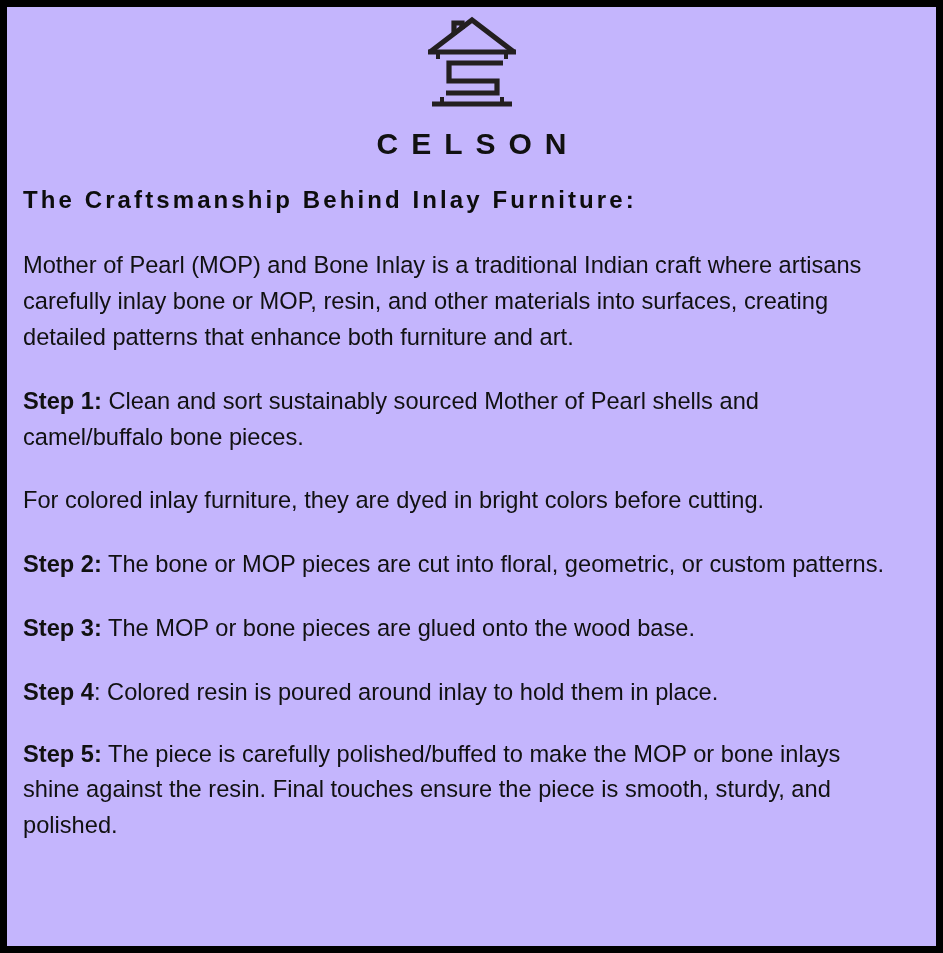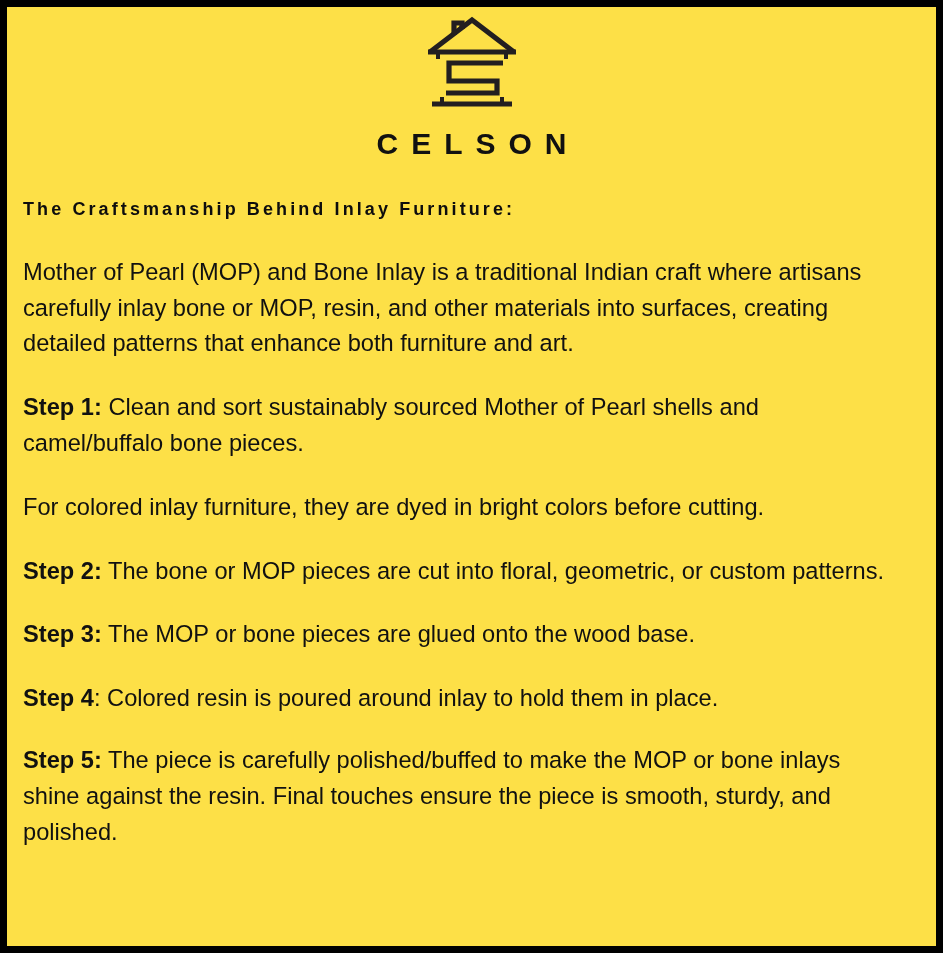--- a/index.html
+++ b/index.html
@@ -13,21 +13,21 @@
     font-family: "Liberation Sans", sans-serif;
     color: #000000;
     overflow: hidden;
   }
 
   .poster {
     position: relative;
     box-sizing: border-box;
     width: 943px;
     height: 953px;
-    background: #fde047;
+    background: #c4b5fd;
     border: 7px solid #000000;
     overflow: hidden;
   }
 
   
   .logo-block {
     padding-top: 6px;
     display: flex;
     flex-direction: column;
     align-items: center;
@@ -46,22 +46,22 @@
     line-height: 1;
     color: #111111;
   }
 
   
   .content {
     padding: 0 16px 0 16px;
   }
 
   .headline {
-    margin: 41px 0 0 0;
-    font-size: 18px;
+    margin: 28px 0 0 0;
+    font-size: 24px;
     font-weight: 700;
     letter-spacing: 3.1px;
     line-height: 1.1;
     color: #0d0d0d;
     white-space: nowrap;
   }
 
   .para {
     margin: 0;
     font-size: 24.5px;

